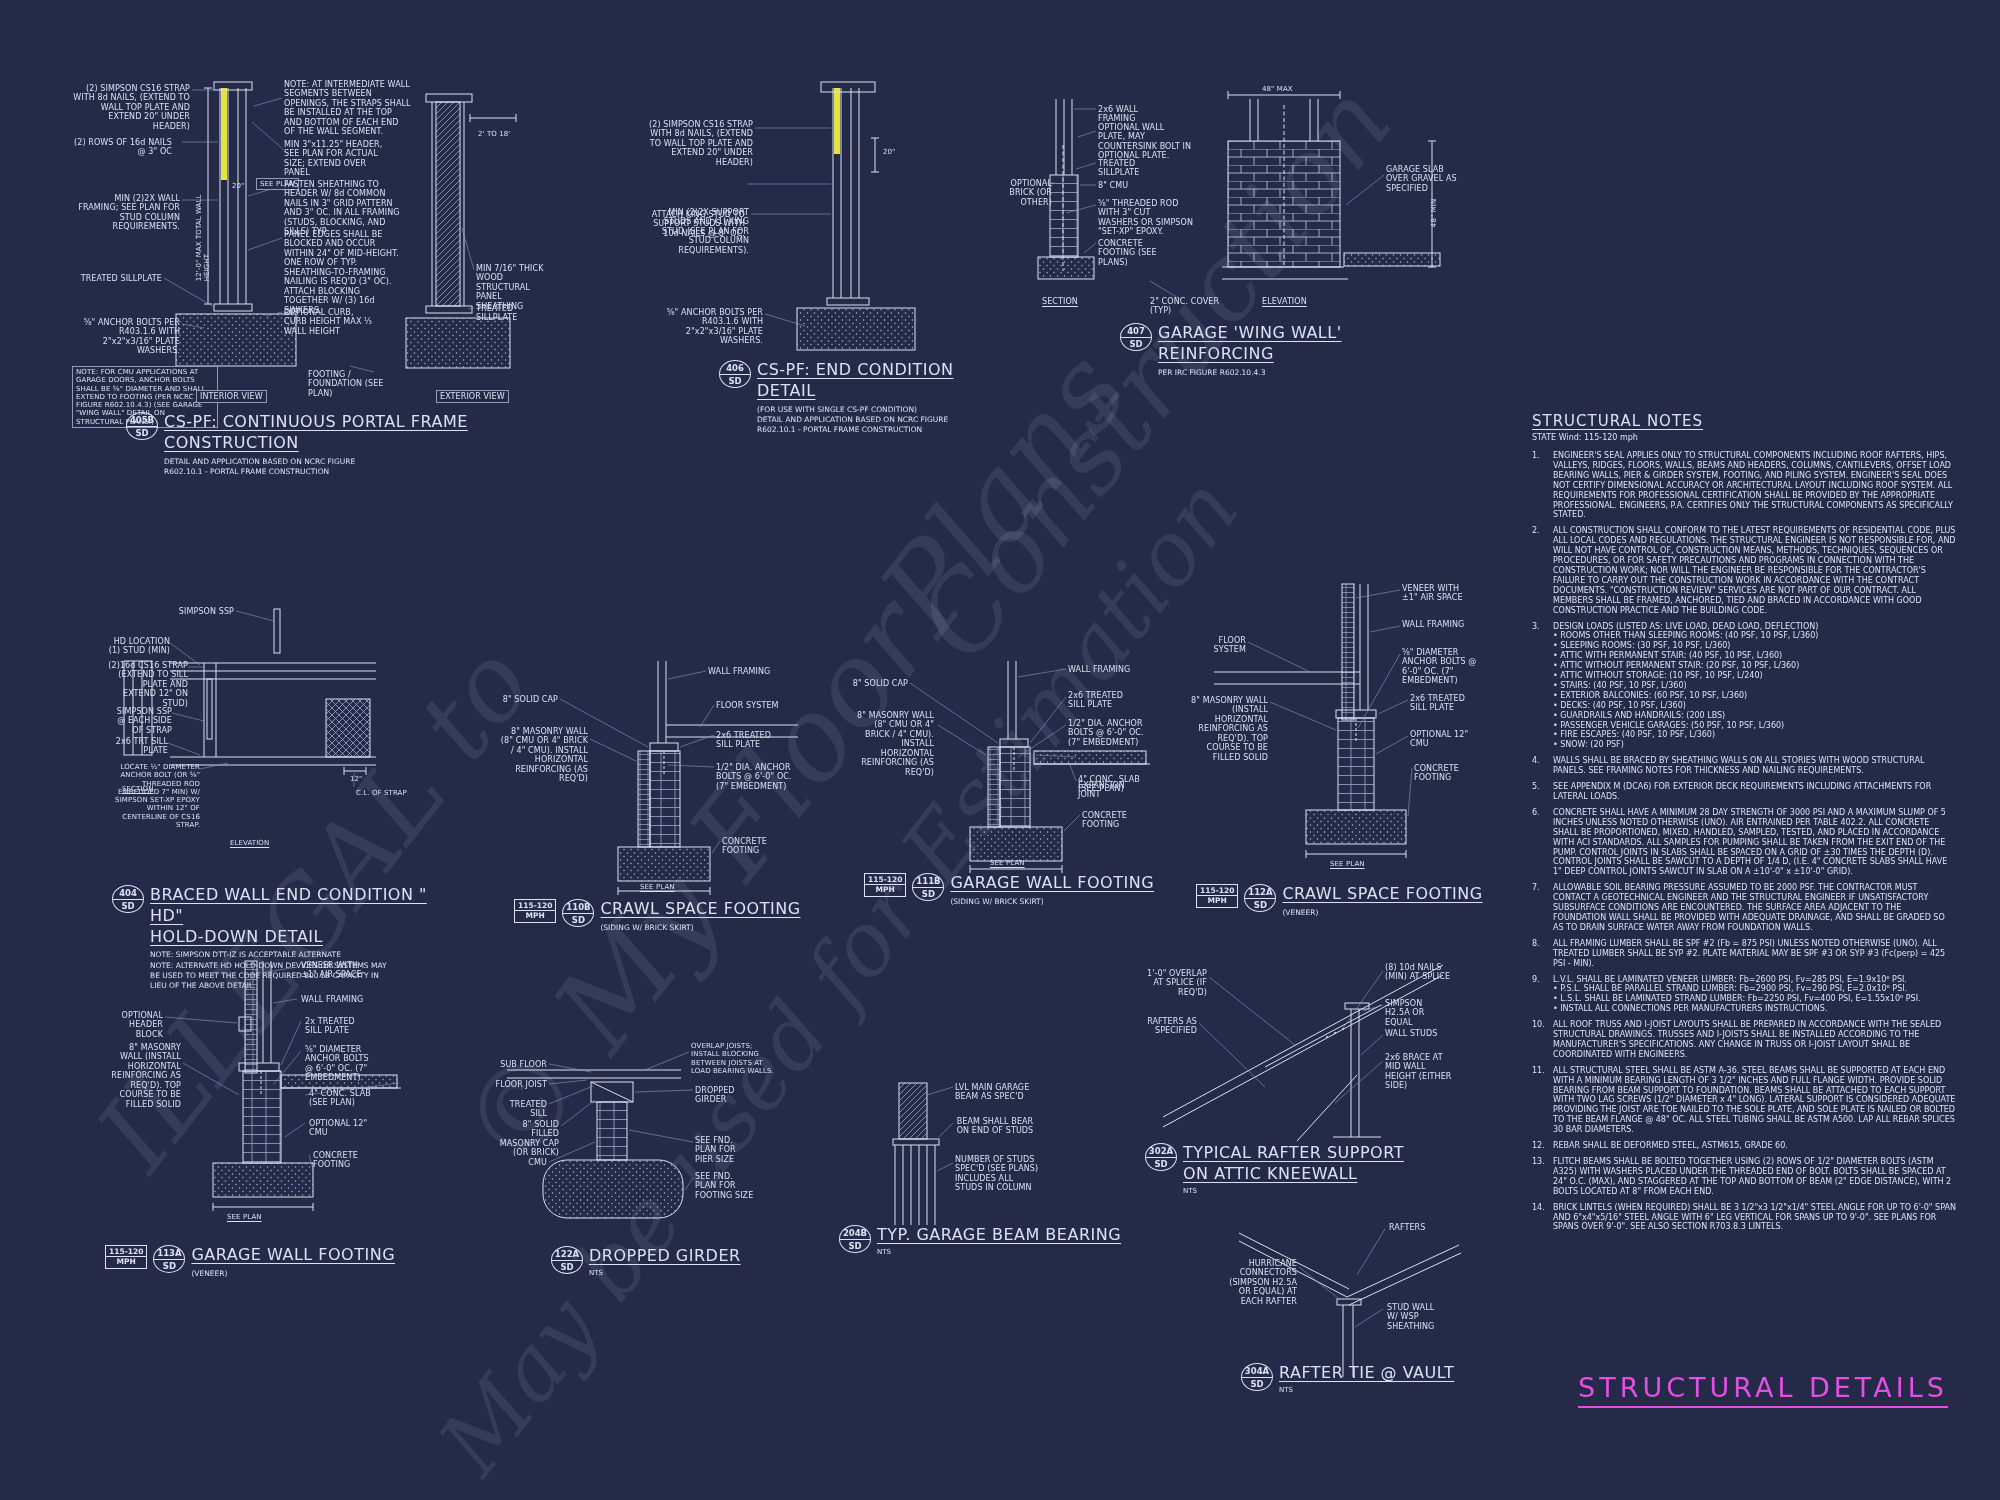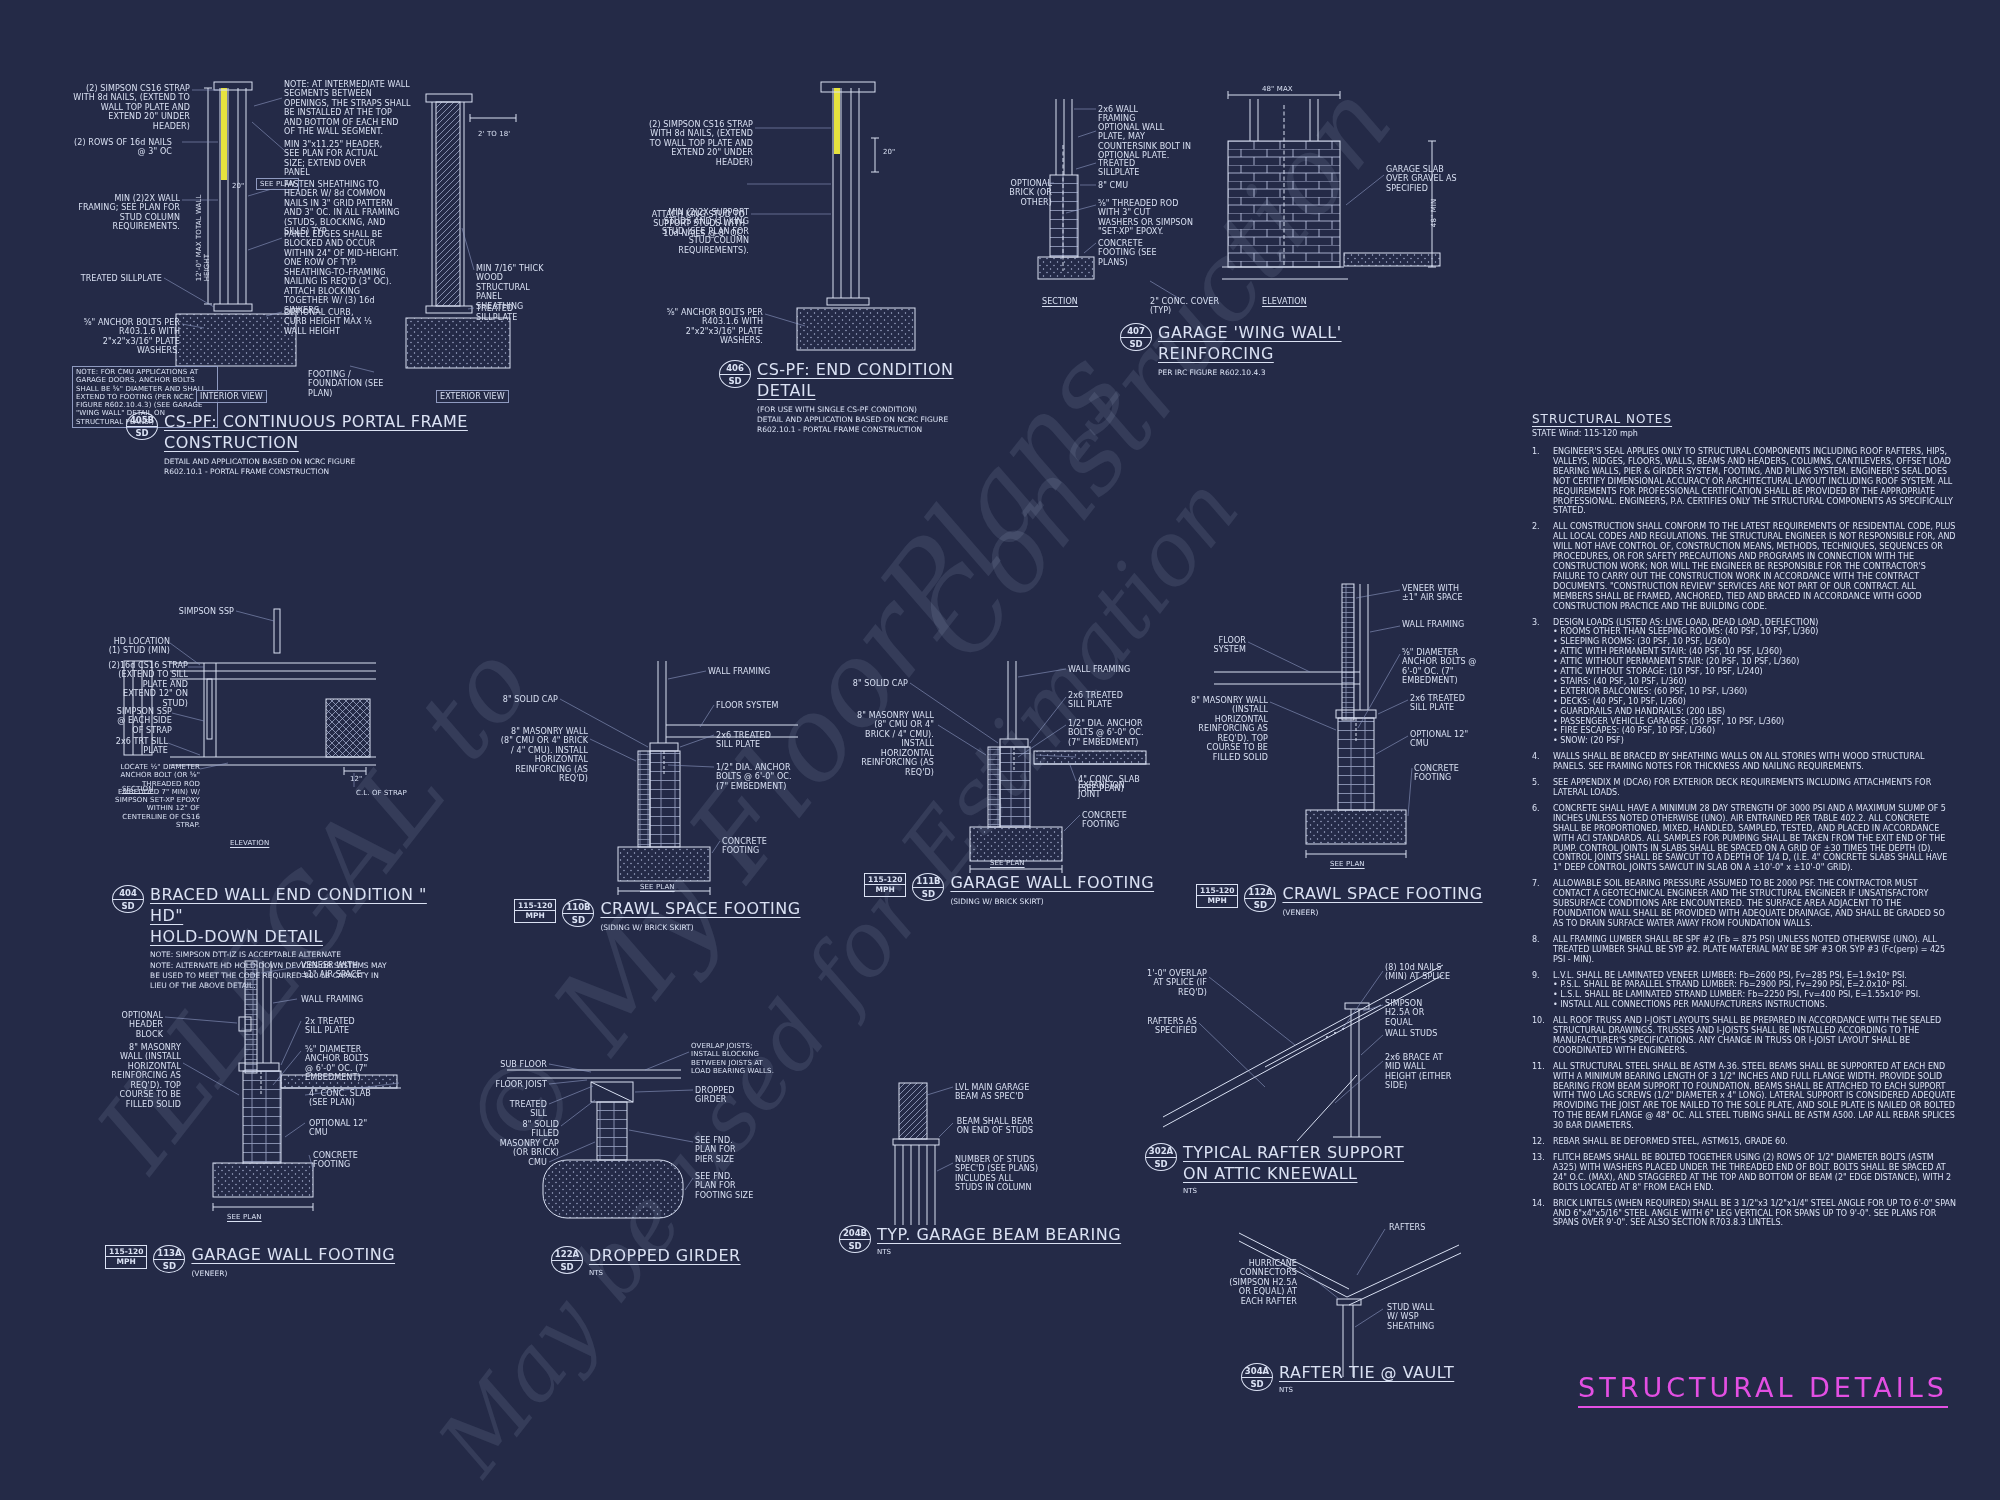--- a/index.html
+++ b/index.html
@@ -24,21 +24,21 @@
   .windbox { flex:none; border:1.3px solid #dbe2f4; font-size:7.5px; font-weight:bold; text-align:center;
              display:flex; flex-direction:column; line-height:1.25; min-width:34px; }
   .windbox .top { border-bottom:1px solid #dbe2f4; padding:1px 3px 0; }
   .windbox .bot { padding:0 3px 1px; }
   .ttl { display:flex; flex-direction:column; }
   .d-title { font-size:16px; letter-spacing:0.5px; text-decoration:underline; text-underline-offset:3px;
              white-space:pre-line; line-height:1.3; }
   .d-sub { font-size:7.5px; margin-top:3px; white-space:pre-line; line-height:1.35; }
   .d-scale { font-size:7px; margin-top:2px; }
   .notes { position:absolute; left:1532px; top:412px; width:424px; }
-  .notes-title { font-size:12px; letter-spacing:1px; text-decoration:underline; text-underline-offset:3px; }
+  .notes-title { font-size:15px; letter-spacing:1px; text-decoration:underline; text-underline-offset:3px; }
   .notes-sub { font-size:8px; margin:3px 0 9px; }
   .note-row { display:flex; gap:7px; margin-bottom:6px; }
   .note-num { flex:none; width:14px; font-size:8px; }
   .note-text { font-size:8px; line-height:1.24; white-space:pre-line; }
   .watermark { position:absolute; left:0; top:0; width:2000px; height:1500px; pointer-events:none; z-index:50; }
   .watermark span { position:absolute; color:rgba(195,205,235,0.11); font-family:"DejaVu Serif", serif;
                     font-style:italic; white-space:nowrap; transform-origin:left bottom; }
   .sheet-title { position:absolute; left:1578px; top:1372px; color:#e34fe3; font-size:27px; letter-spacing:4px;
                  border-bottom:2px solid #e34fe3; padding-bottom:3px; z-index:60; }
 </style>

